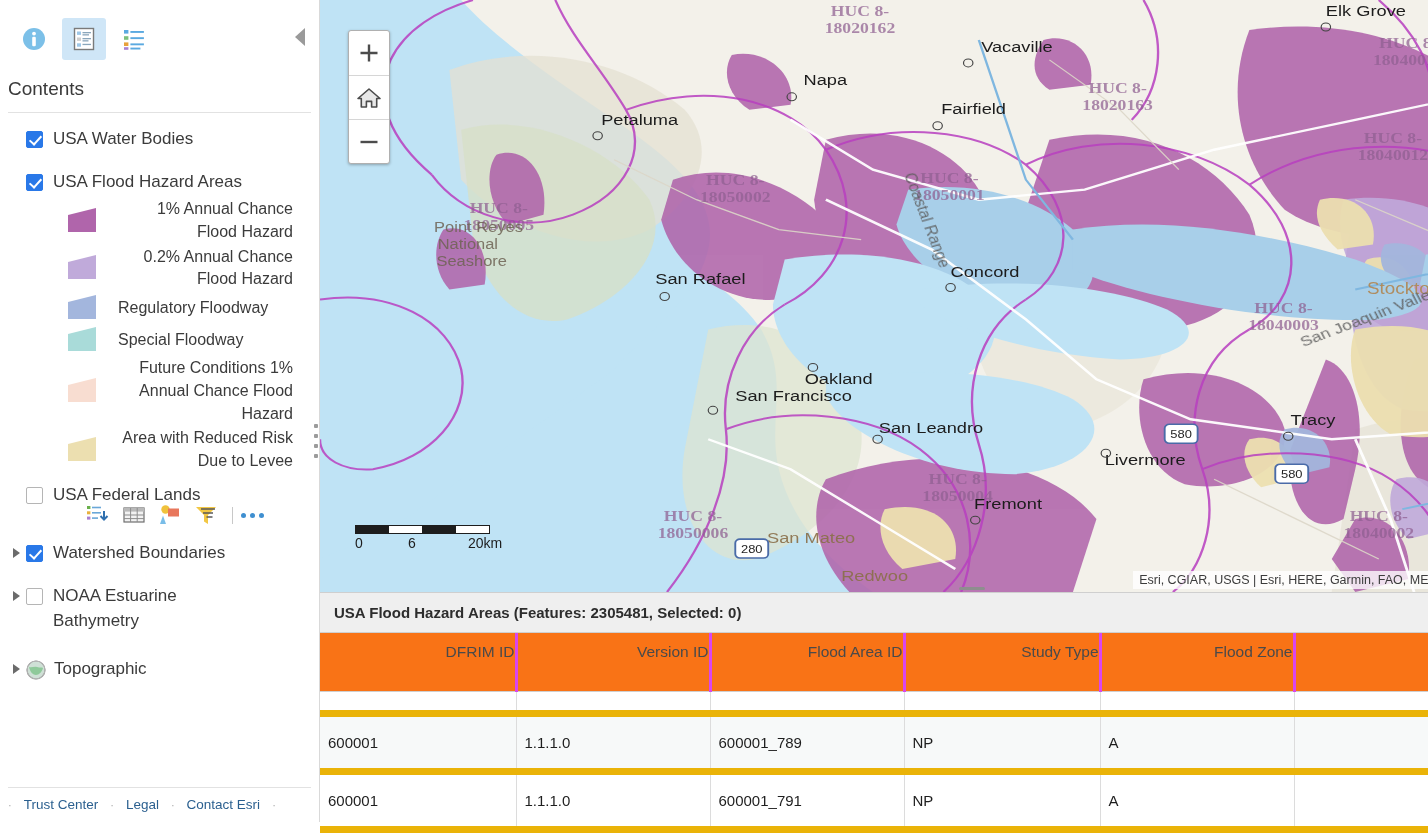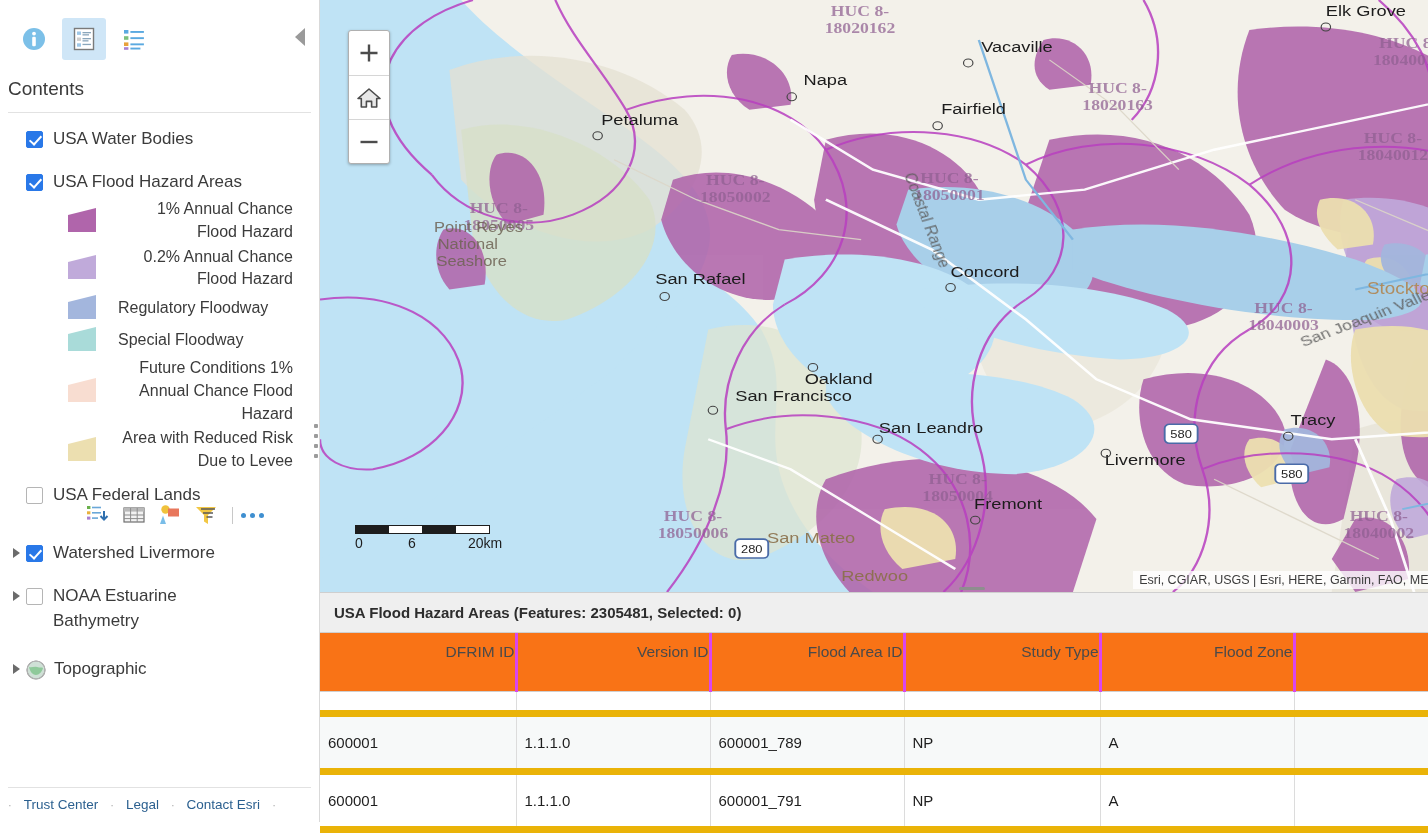--- a/index.html
+++ b/index.html
@@ -371,21 +371,21 @@
             <span></span>
             <span></span>
           </span>
       </div>
 
       <div class="layer-row">
         <div class="expander">
             <i class="tri"></i>
           </div>
         <div class="cbx checked"></div>
-        <div class="layer-label">Watershed Livermore</div>
+        <div class="layer-label">Watershed Boundaries</div>
       </div>
 
       <div class="layer-row" style="margin-bottom:24px;">
         <div class="expander">
             <i class="tri"></i>
           </div>
         <div class="cbx"></div>
         <div class="layer-label" style="max-width:160px;">NOAA Estuarine Bathymetry</div>
       </div>
 

